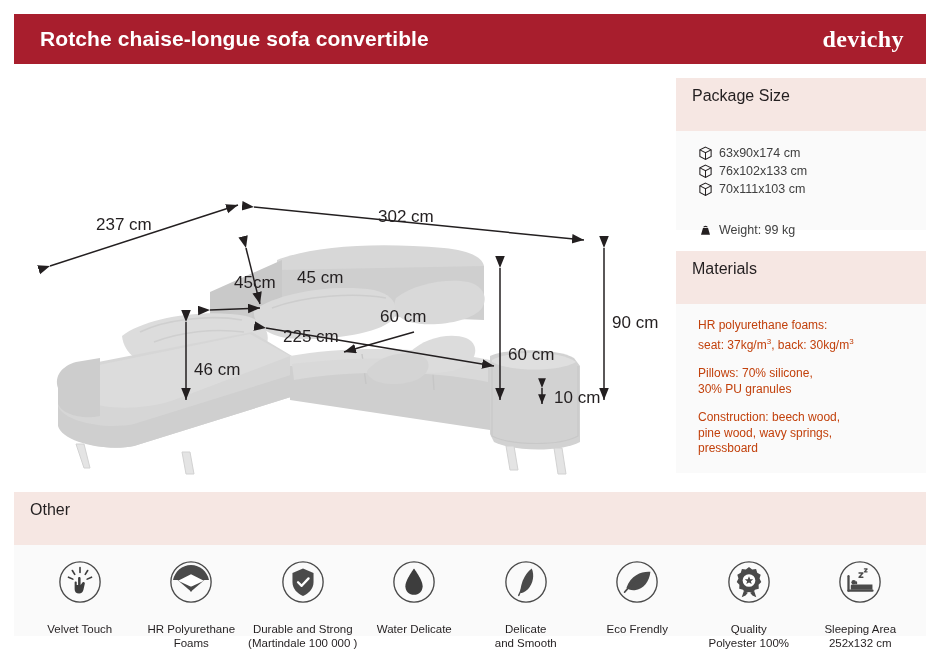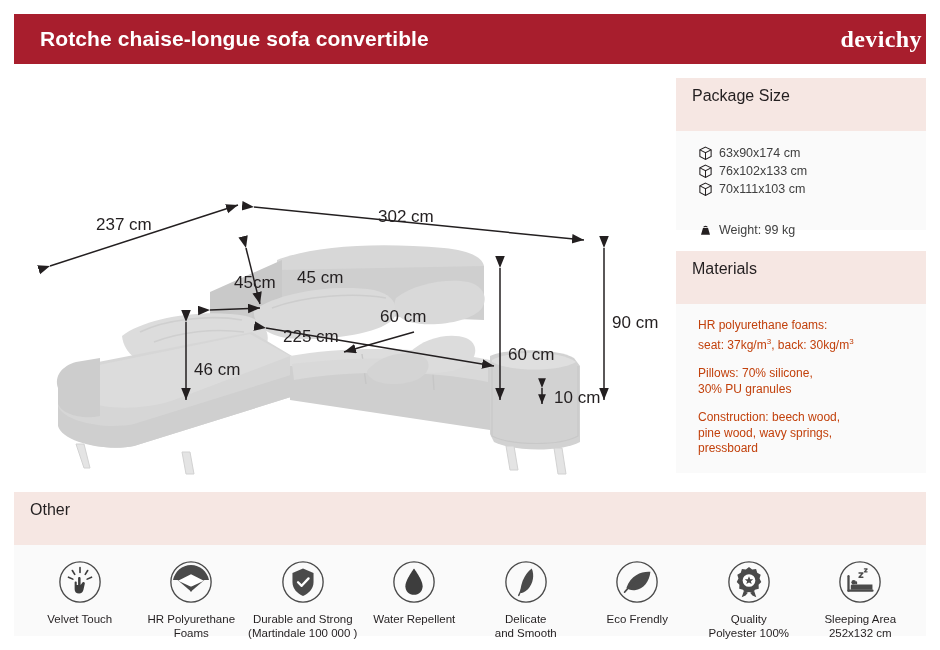--- a/index.html
+++ b/index.html
@@ -21,21 +21,21 @@
     position: absolute;
     left: 14px;
     top: 14px;
     width: 912px;
     height: 50px;
     background: #a81e2d;
     display: flex;
     align-items: center;
     justify-content: space-between;
     box-sizing: border-box;
-    padding: 0 4px 0 26px;
+    padding: 0 22px 0 26px;
   }
   #product-title {
     color: #ffffff;
     font-size: 21px;
     font-weight: 600;
     letter-spacing: 0.1px;
     white-space: nowrap;
   }
   #brand-logo {
     color: #ffffff;
@@ -121,20 +121,21 @@
     justify-content: space-between;
     box-sizing: border-box;
     padding: 14px 10px 0 10px;
   }
   .feature {
     flex: 1 1 0;
     display: flex;
     flex-direction: column;
     align-items: center;
     text-align: center;
+    gap: 10px;
   }
   .feature-icon {
     width: 46px;
     height: 46px;
     display: block;
   }
   .feature-label {
     margin-top: 7px;
     font-size: 11.5px;
     line-height: 14px;
@@ -379,21 +380,21 @@
       <div class="feature-label">Durable and Strong
 (Martindale 100 000 )</div>
     </div>
 
     <div class="feature">
       <svg class="feature-icon" viewBox="0 0 48 48">
         <circle cx="24" cy="24" r="21" fill="none" stroke="#4a4a4a" stroke-width="1.4"></circle>
         <path d="M24 10 C24 10 33 22 33 28.4 C33 33.6 29 37.4 24 37.4
                  C19 37.4 15 33.6 15 28.4 C15 22 24 10 24 10 Z" fill="#3d3d3d"></path>
       </svg>
-      <div class="feature-label">Water Repellent</div>
+      <div class="feature-label">Water Delicate</div>
     </div>
 
     <div class="feature">
       <svg class="feature-icon" viewBox="0 0 48 48">
         <circle cx="24" cy="24" r="21" fill="none" stroke="#4a4a4a" stroke-width="1.4"></circle>
         <path d="M30 10 C33 17 31.5 26 26 31.5 C23 34.5 20 35.6 18 35.6
                  C18 31 19.4 24 22.6 18.6 C25 14.5 27.6 11.6 30 10 Z" fill="#4a4a4a"></path>
         <path d="M28.6 12.6 C24.8 19.6 20.6 29 16.4 38" fill="none" stroke="#4a4a4a" stroke-width="1.5" stroke-linecap="round"></path>
       </svg>
       <div class="feature-label">Delicate

